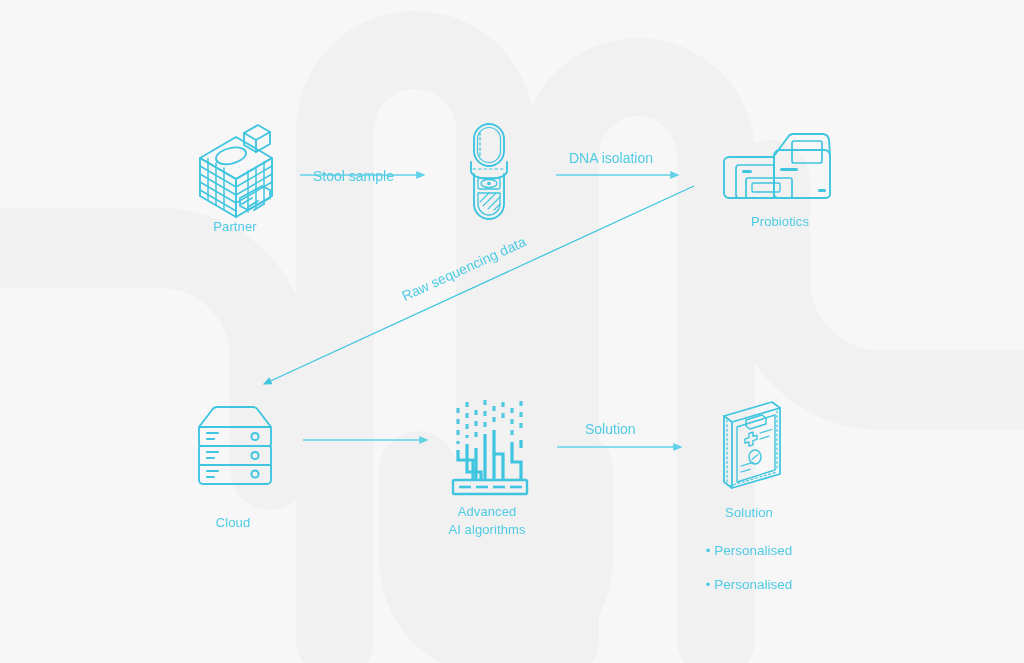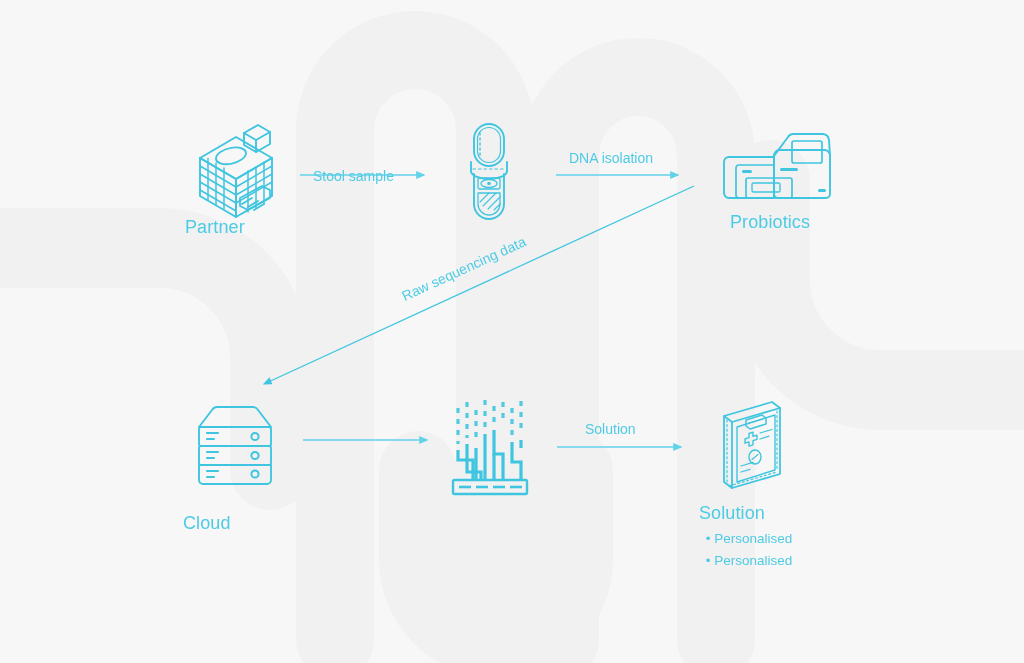--- a/index.html
+++ b/index.html
@@ -20,37 +20,37 @@
     position: absolute;
     top: 0; left: 0;
     width: 1024px;
     height: 663px;
   }
   #bg-layer { z-index: 1; }
   #fg-layer { z-index: 2; }
 
   .node-label {
     position: absolute;
-    text-align: left;
+    text-align: center;
     color: #4ecbe4;
-    font-size: 18px;
+    font-size: 13px;
     line-height: 18px;
     white-space: pre-line;
     z-index: 3;
     letter-spacing: .1px;
   }
   .bullet-block {
     position: absolute;
     text-align: center;
     color: #4ecbe4;
     font-size: 13.5px;
     line-height: 18px;
     z-index: 3;
   }
-  .bullet-block .grp { margin-top: 4px; }
+  .bullet-block .grp { margin-top: 16px; }
   .edge-label {
     position: absolute;
     color: #4ecbe4;
     font-size: 14px;
     z-index: 3;
     white-space: nowrap;
   }
 </style>
 </head>
 <body>
@@ -277,20 +277,22 @@
   <div class="edge-label" style="left:406px; top:288px; transform-origin: left bottom; transform: rotate(-24.7deg);">Raw sequencing data</div>
 
   <div class="edge-label" style="left:585px; top:421px;">Solution</div>
 
   <div class="node-label" style="left:185px; top:218px; width:100px;">Partner</div>
 
   <div class="node-label" style="left:730px; top:213px; width:100px;">Probiotics</div>
 
   <div class="node-label" style="left:183px; top:514px; width:100px;">Cloud</div>
 
+  <div class="node-label" style="left:412px; top:503px; width:150px;">Advanced
+AI algorithms</div>
 
   <div class="node-label" style="left:699px; top:504px; width:100px;">Solution</div>
 
   <div class="bullet-block" style="left:648px; top:526px; width:202px;">
     <div class="grp">
       <div>
         <span>•</span>
         <span>Personalised</span>
       </div>
     </div>

